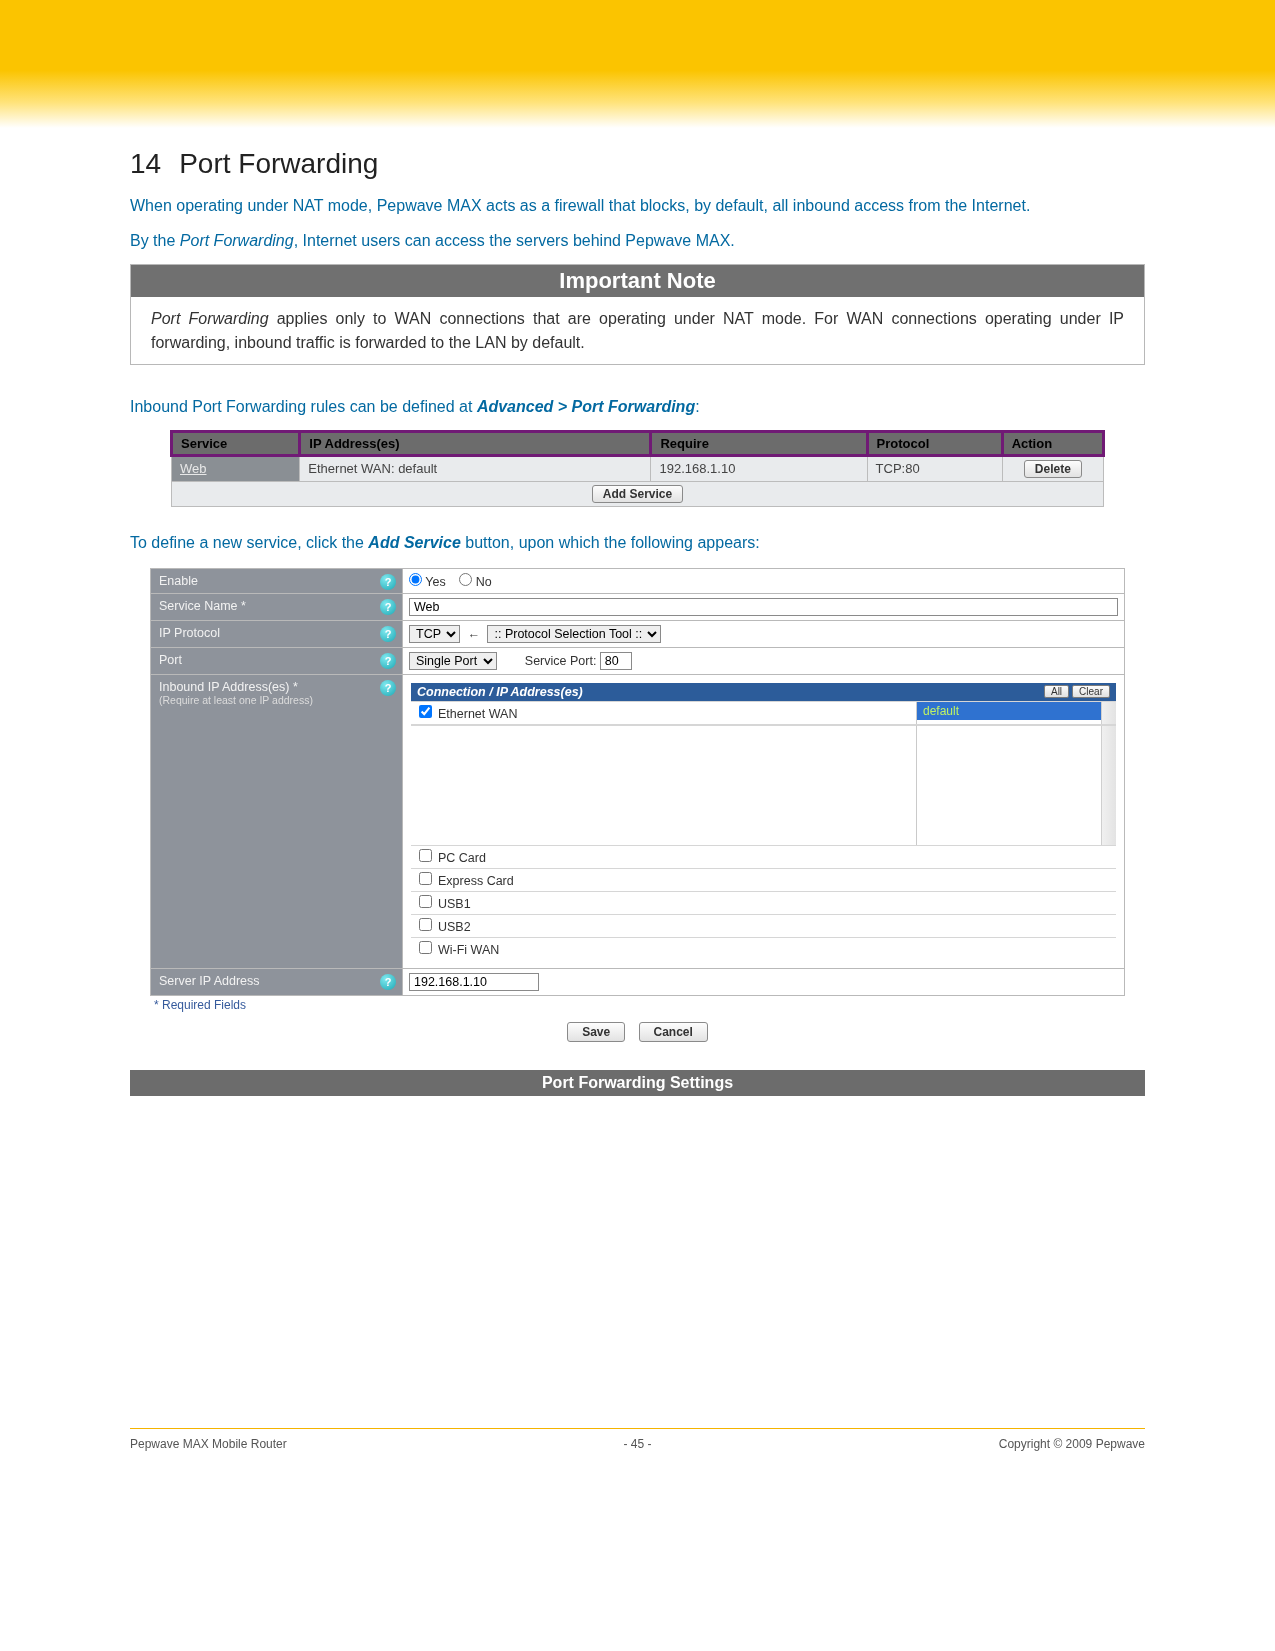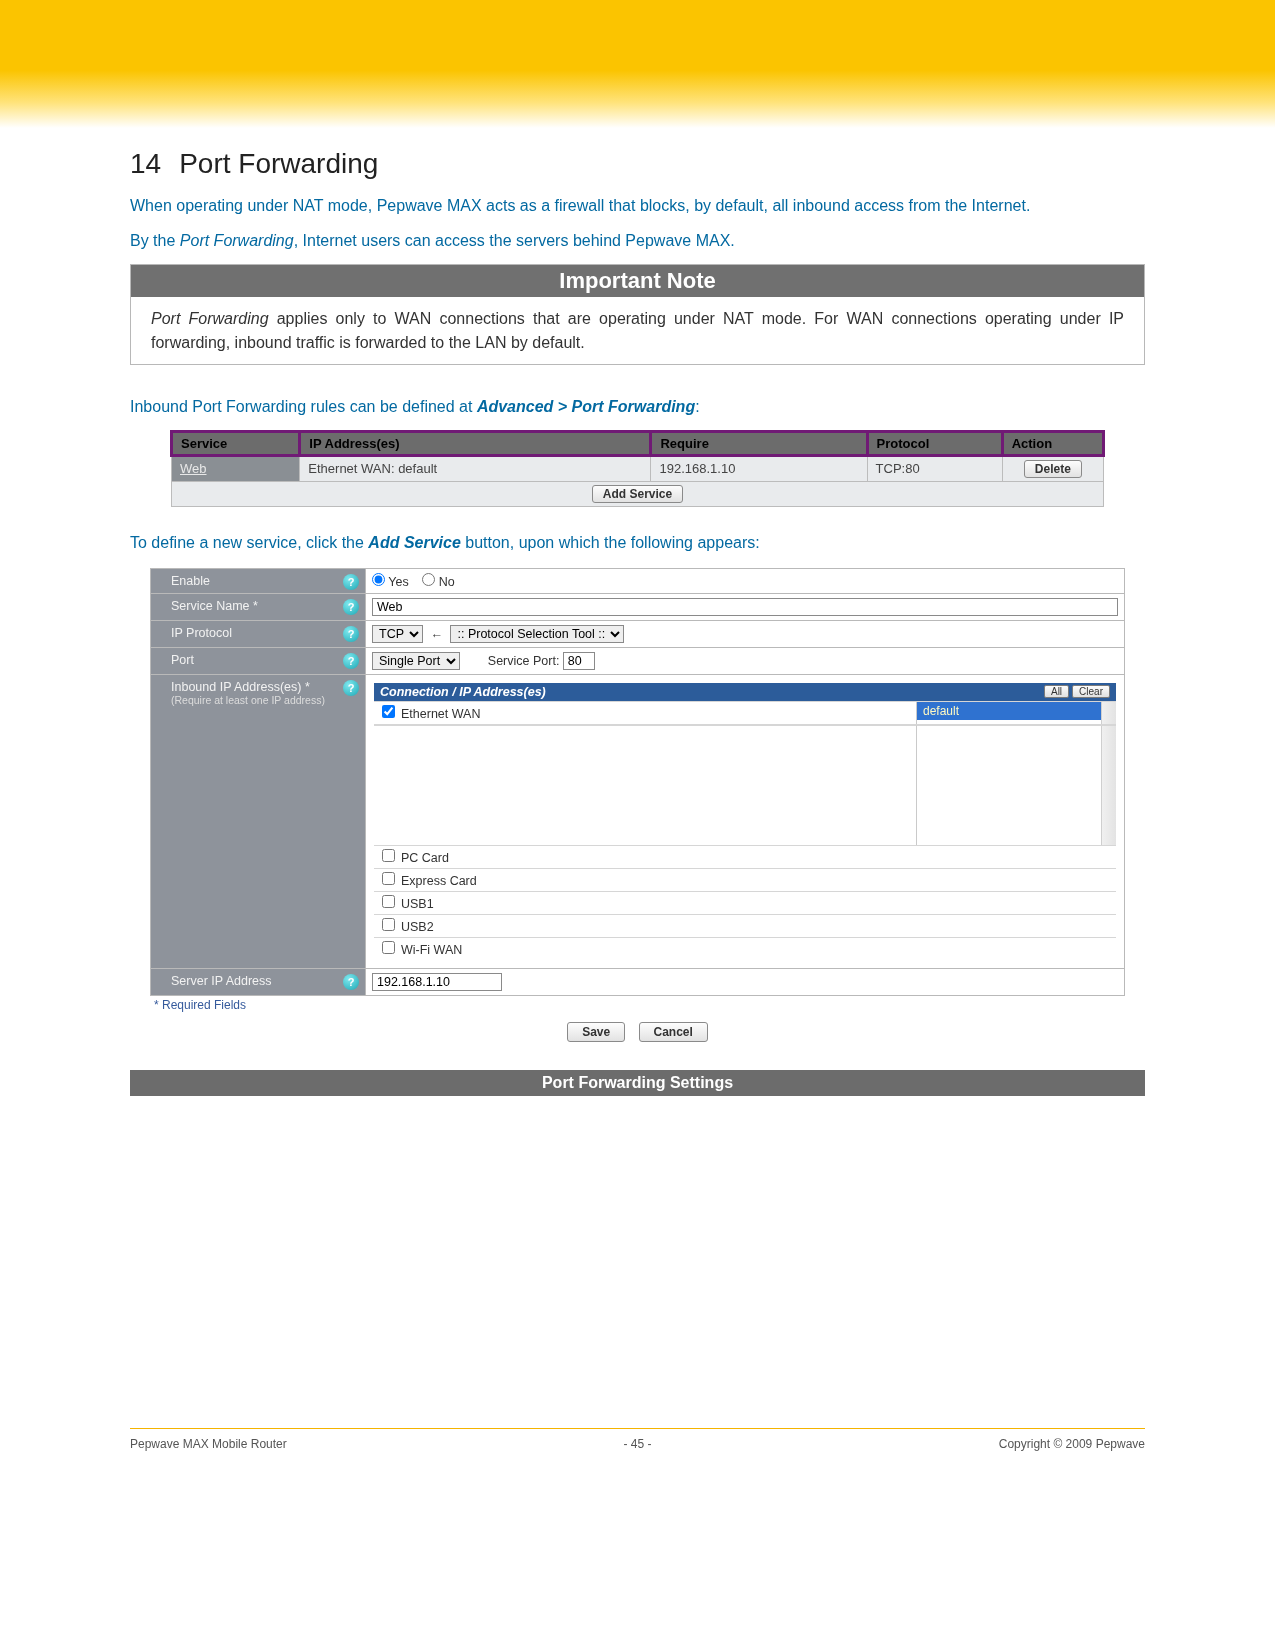--- a/index.html
+++ b/index.html
@@ -100,22 +100,22 @@
     font-family: Tahoma, Verdana, sans-serif;
     font-size: 12.5px;
   }
   table.ui-form td {
     border: 1px solid #b9b9b9;
     vertical-align: top;
   }
   td.ui-label {
     background: #8e939b;
     color: #f2f2f2;
-    width: 215px;
-    padding: 5px 20px;
+    width: 252px;
+    padding: 5px 8px;
     position: relative;
   }
   td.ui-label .sub { font-size: 10.5px; color: #dcdcdc; display: block; line-height: 1.2; }
   td.ui-value {
     background: #ffffff;
     padding: 4px 6px;
     color: #333;
   }
   .help-q {
     position: absolute;
@@ -182,21 +182,21 @@
   }
   .conn-left input[type=checkbox] { margin-right: 6px; }
   .conn-listbox {
     width: 200px;
     border-left: 1px solid #cacaca;
     background: #fff;
     position: relative;
   }
   .conn-listbox .sel {
     background: #2f72d0;
-    color: #fef9c3;
+    color: #bef264;
     padding: 2px 6px;
     font-size: 12px;
   }
   .conn-listbox .scroll-track {
     position: absolute; right:0; top:0; bottom:0; width:15px;
     background: linear-gradient(to right,#f0f0f0,#e3e3e3);
     border-left: 1px solid #cfcfcf;
   }
   .conn-spacer { height: 120px; border-top:1px solid #d6d6d6; background:#fff; }
   .conn-list-item { padding: 3px 8px; border-top:1px solid #d6d6d6; background:#fff; }

